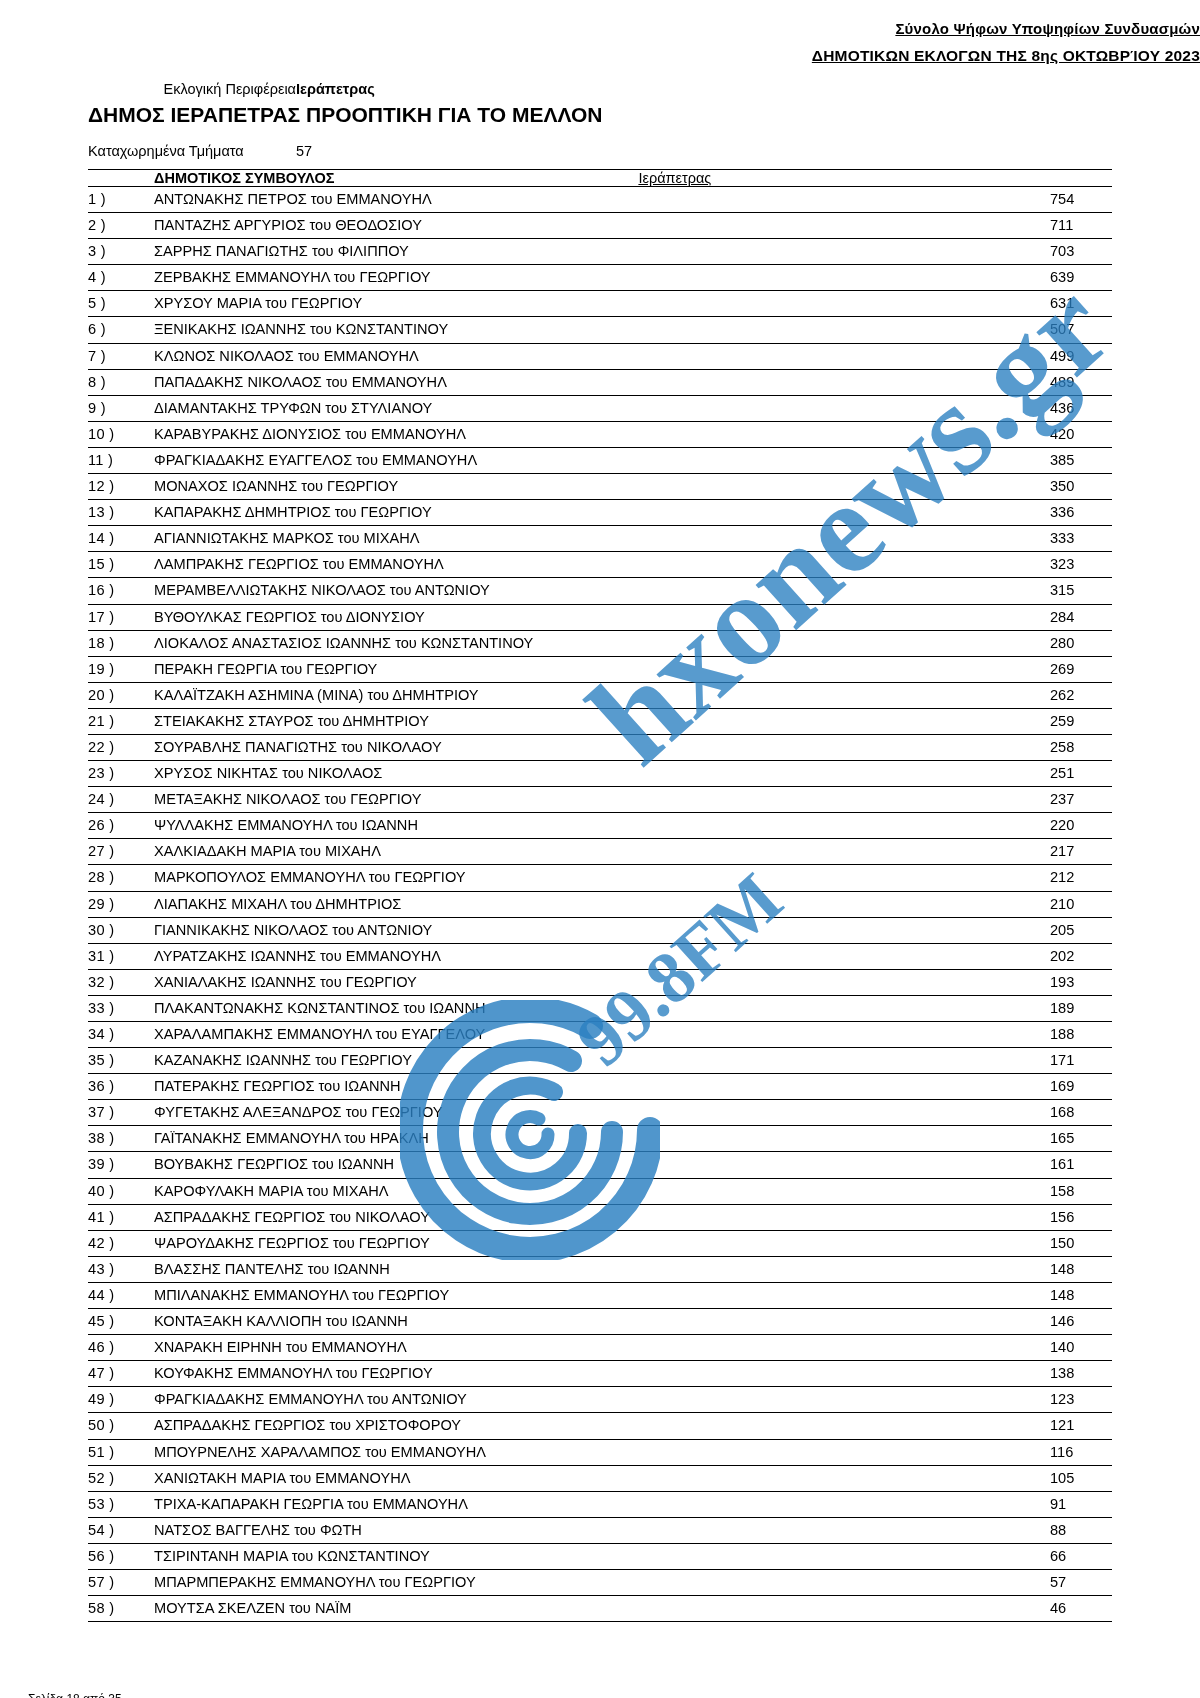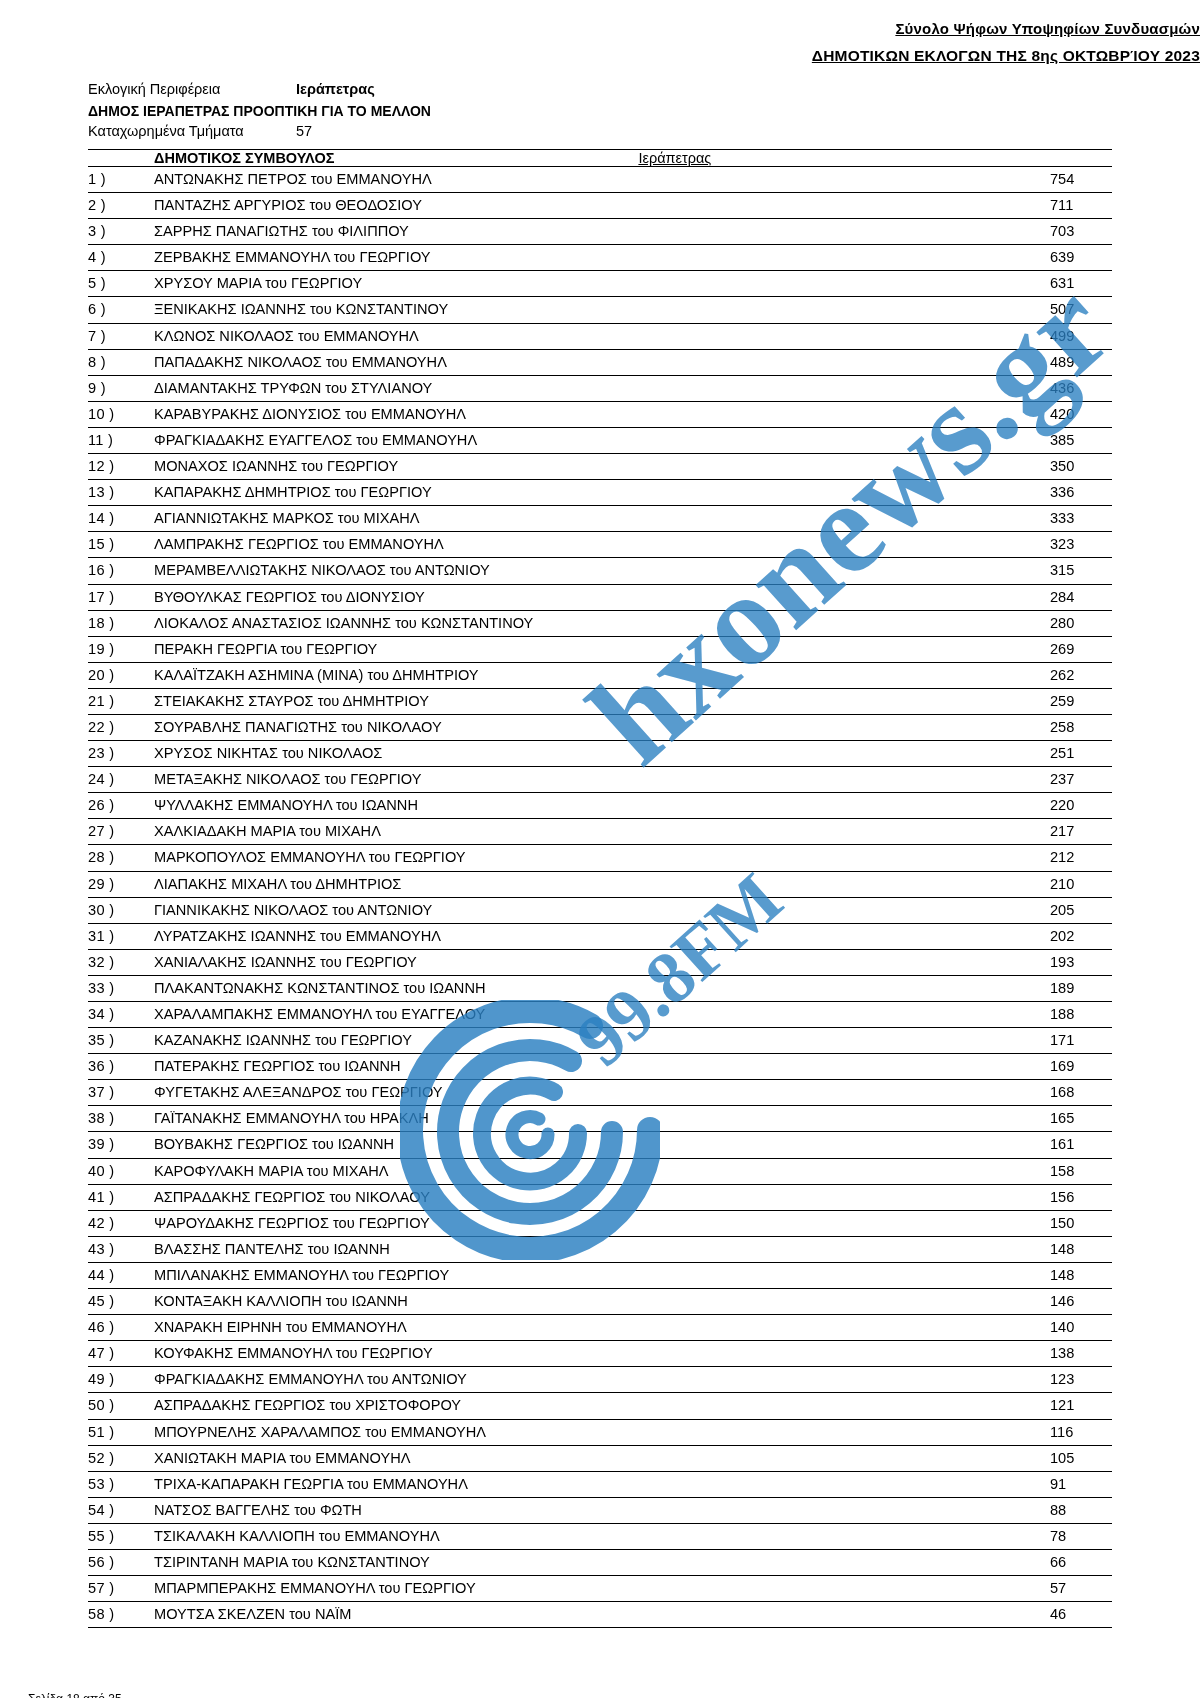--- a/index.html
+++ b/index.html
@@ -43,37 +43,37 @@
   .meta {
     margin-top: 16px;
     padding-left: 88px;
     font-size: 14.5px;
   }
   .meta-row {
     display: flex;
     align-items: baseline;
     margin-bottom: 4px;
   }
-  .meta-label { width: 208px; }
+  .meta-label { width: 208px; text-align: right; }
   .meta-value { font-weight: bold; }
 
   .party {
     padding-left: 88px;
-    font-size: 14px;
+    font-size: 21px;
     font-weight: bold;
     margin-top: 6px;
     margin-bottom: 4px;
   }
 
   .sections-row {
     padding-left: 88px;
     font-size: 14.5px;
     display: flex;
     align-items: baseline;
-    margin-top: 4px;
+    margin-top: 16px;
   }
   .sections-row .lbl { width: 208px; }
   .sections-row .val { font-weight: normal; }
 
   
   .tbl-wrap {
     margin: 10px 88px 0 88px;
     border-top: 1.6px solid #000;
     padding-top: 0;
   }
@@ -475,25 +475,20 @@
             <td class="idx">53 )</td>
             <td class="name">ΤΡΙΧΑ-ΚΑΠΑΡΑΚΗ ΓΕΩΡΓΙΑ του ΕΜΜΑΝΟΥΗΛ</td>
             <td class="votes">91</td>
           </tr>
           <tr>
             <td class="idx">54 )</td>
             <td class="name">ΝΑΤΣΟΣ ΒΑΓΓΕΛΗΣ του ΦΩΤΗ</td>
             <td class="votes">88</td>
           </tr>
           <tr>
-            <td class="idx">55 )</td>
-            <td class="name">ΤΣΙΚΑΛΑΚΗ ΚΑΛΛΙΟΠΗ του ΕΜΜΑΝΟΥΗΛ</td>
-            <td class="votes">78</td>
-          </tr>
-          <tr>
             <td class="idx">56 )</td>
             <td class="name">ΤΣΙΡΙΝΤΑΝΗ ΜΑΡΙΑ του ΚΩΝΣΤΑΝΤΙΝΟΥ</td>
             <td class="votes">66</td>
           </tr>
           <tr>
             <td class="idx">57 )</td>
             <td class="name">ΜΠΑΡΜΠΕΡΑΚΗΣ ΕΜΜΑΝΟΥΗΛ του ΓΕΩΡΓΙΟΥ</td>
             <td class="votes">57</td>
           </tr>
           <tr>

